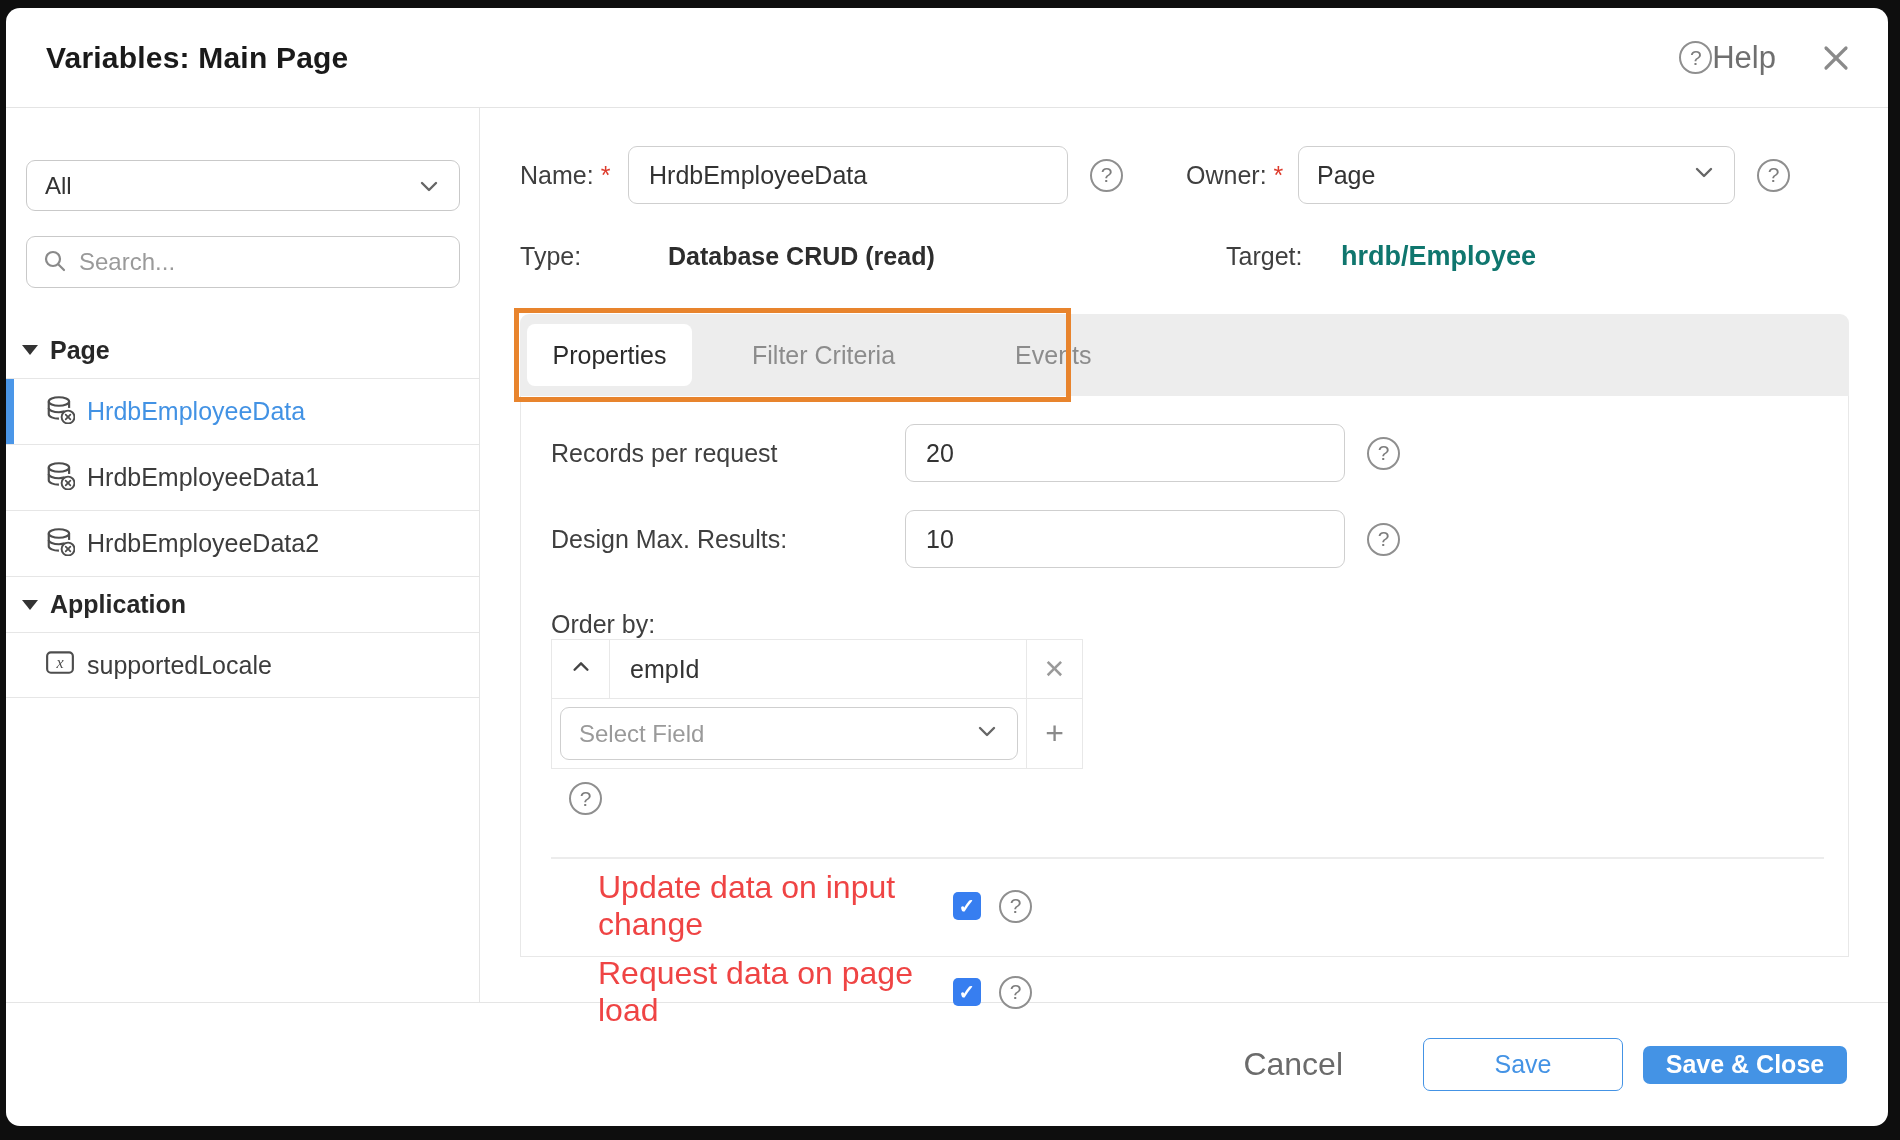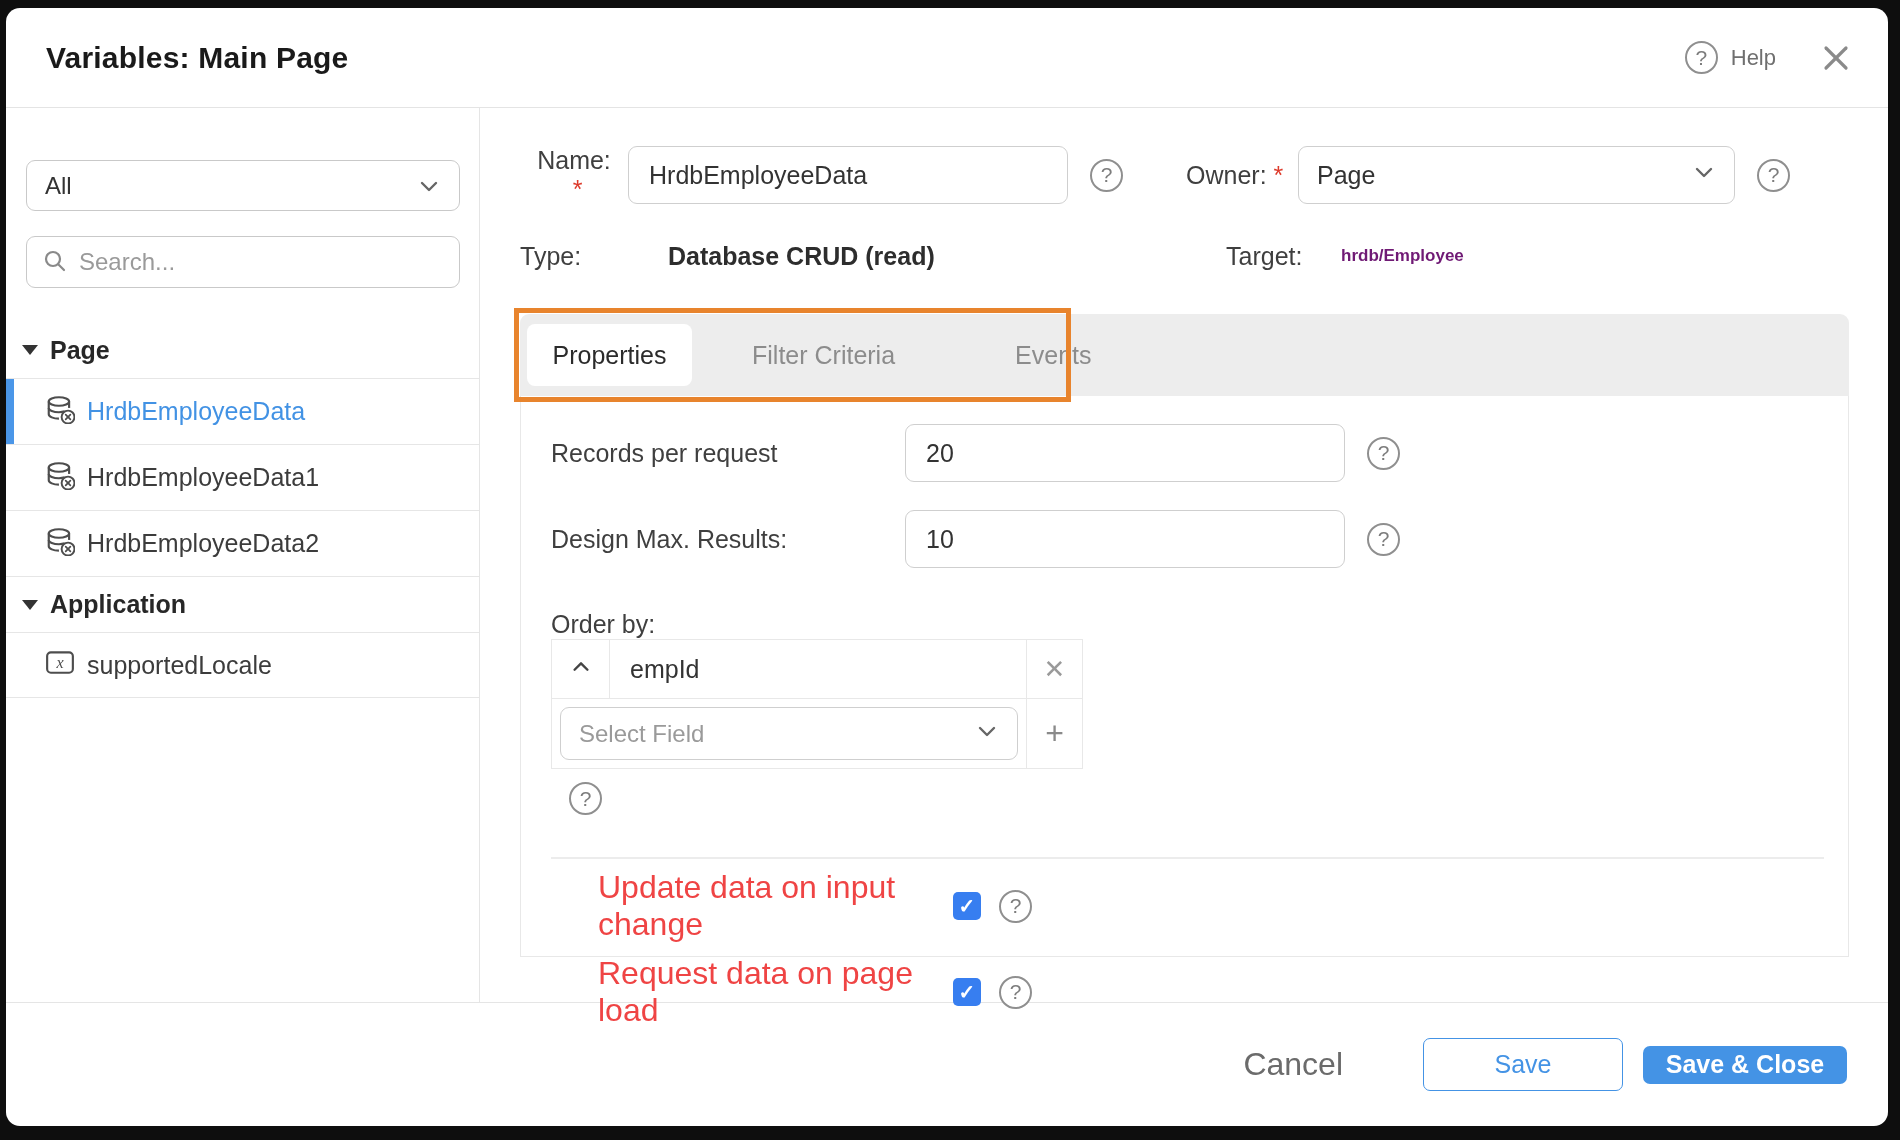--- a/index.html
+++ b/index.html
@@ -34,21 +34,21 @@
   .qicon {
     width: 33px; height: 33px;
     border: 2px solid #8f8f8f;
     border-radius: 50%;
     color: #7d7d7d;
     font-size: 21px;
     display: inline-flex; align-items: center; justify-content: center;
     flex: 0 0 auto;
     background: #fff;
   }
-  .hdr-help-text { font-size: 22px; color: #6f6f6f; margin-left: 13px; }
+  .hdr-help-text { font-size: 31px; color: #6f6f6f; }
   .hdr-close { margin-left: 46px; display: inline-flex; cursor: pointer; }
 
   
   .mid { flex: 1 1 auto; display: flex; min-height: 0; }
 
   
   .sidebar {
     width: 474px; flex: 0 0 474px;
     border-right: 1px solid #e5e5e5;
     padding-top: 26px;
@@ -123,21 +123,21 @@
     width: 8px; background: #4a96e8;
   }
   .var-item:last-child { border-bottom: 1px solid #e6e6e6; }
   .sec-hdr.bordered { border-top: 1px solid #e6e6e6; }
 
   
   .main { flex: 1 1 auto; position: relative; padding: 38px 0 0 40px; min-width: 0; }
   .frow { display: flex; align-items: center; }
   .flabel { font-size: 25px; color: #3f3f3f; }
   .req { color: #dd3b2c; font-size: 25px; margin-left: 7px; }
-  .name-label-wrap { width: 108px; display: flex; align-items: center; flex-direction: column; }
+  .name-label-wrap { width: 108px; display: flex; align-items: center; }
   .txt-input {
     width: 440px; height: 58px;
     border: 1px solid #cfcfcf;
     border-radius: 9px;
     font-size: 25px; color: #333;
     padding: 0 20px;
     font-family: "Liberation Sans", sans-serif;
     outline: none;
   }
   .row1 .qicon { margin-left: 22px; }
@@ -149,21 +149,21 @@
     display: flex; align-items: center;
     padding: 0 18px;
     font-size: 25px; color: #333;
     cursor: pointer;
   }
   .sel-input .chev { margin-left: auto; }
   .row2 { margin-top: 36px; height: 32px; display: flex; align-items: center; }
   .t-label { width: 148px; font-size: 25px; color: #3f3f3f; }
   .t-value { width: 410px; font-size: 25px; font-weight: 700; color: #2d2d2d; }
   .g-label { margin-left: 148px; width: 115px; font-size: 25px; color: #3f3f3f; }
-  .g-value { font-size: 17px; font-weight: 700; color: #701a75; }
+  .g-value { font-size: 27px; font-weight: 700; color: #0f766e; }
 
   
   .tabs-wrap { position: relative; margin-top: 42px; margin-right: 39px; }
   .tab-strip {
     height: 82px;
     background: #ededed;
     border-radius: 9px 9px 0 0;
     display: flex; align-items: center;
     padding-left: 7px;
   }

